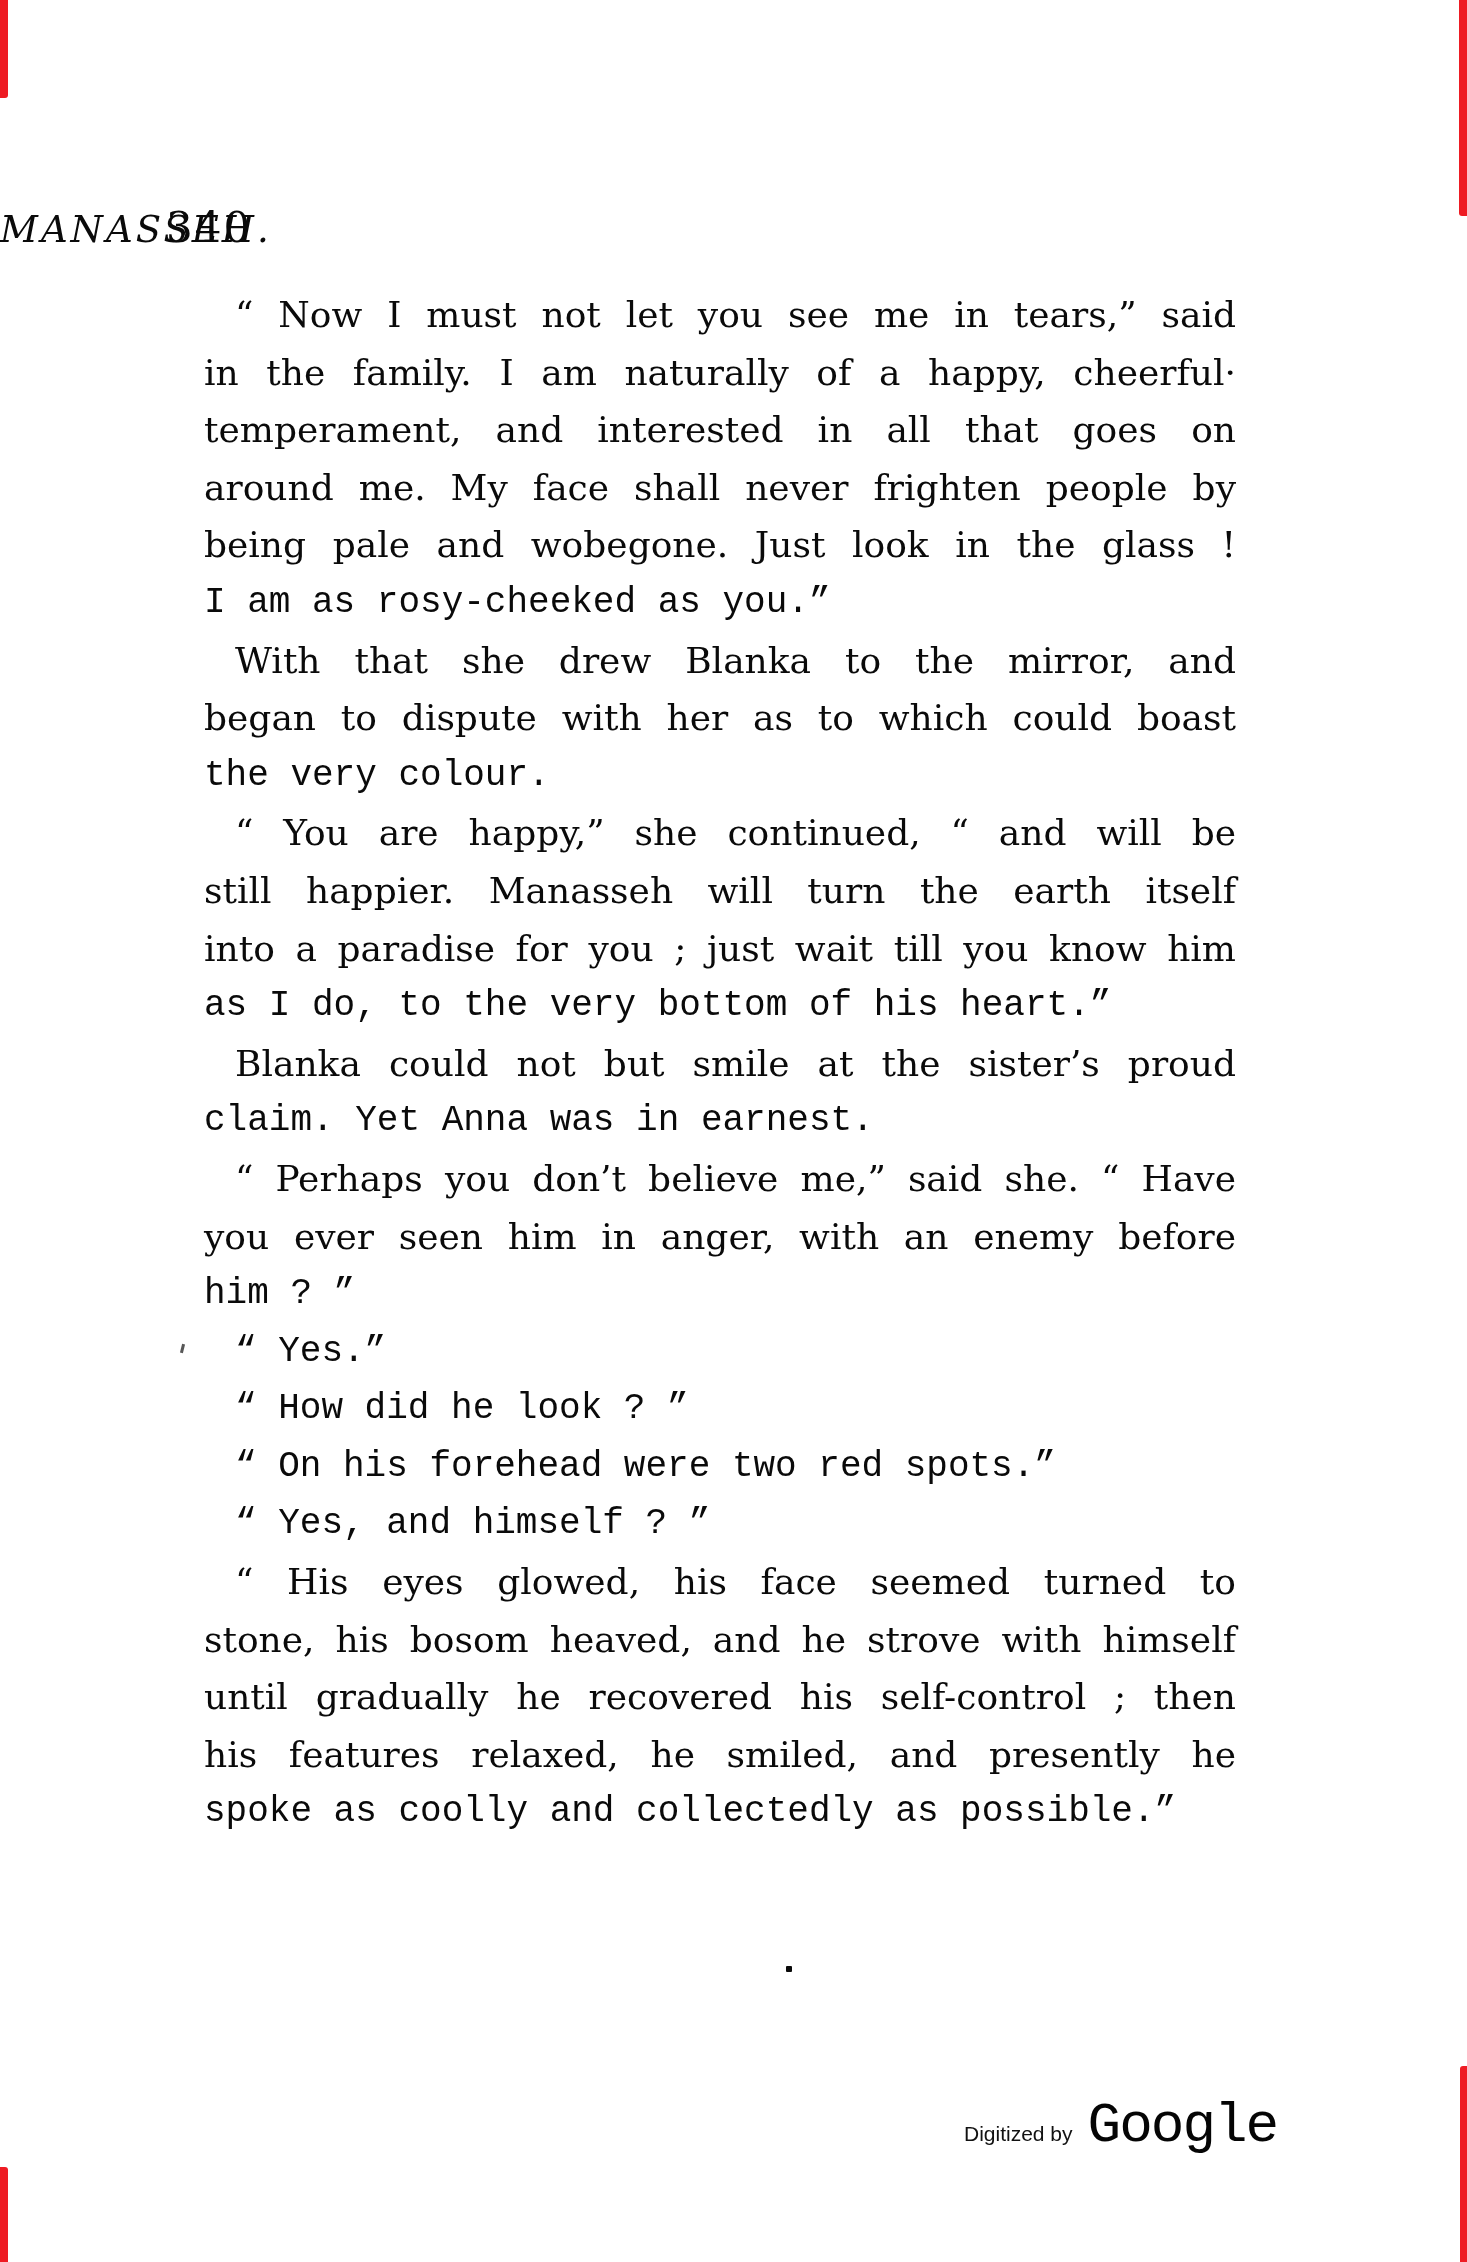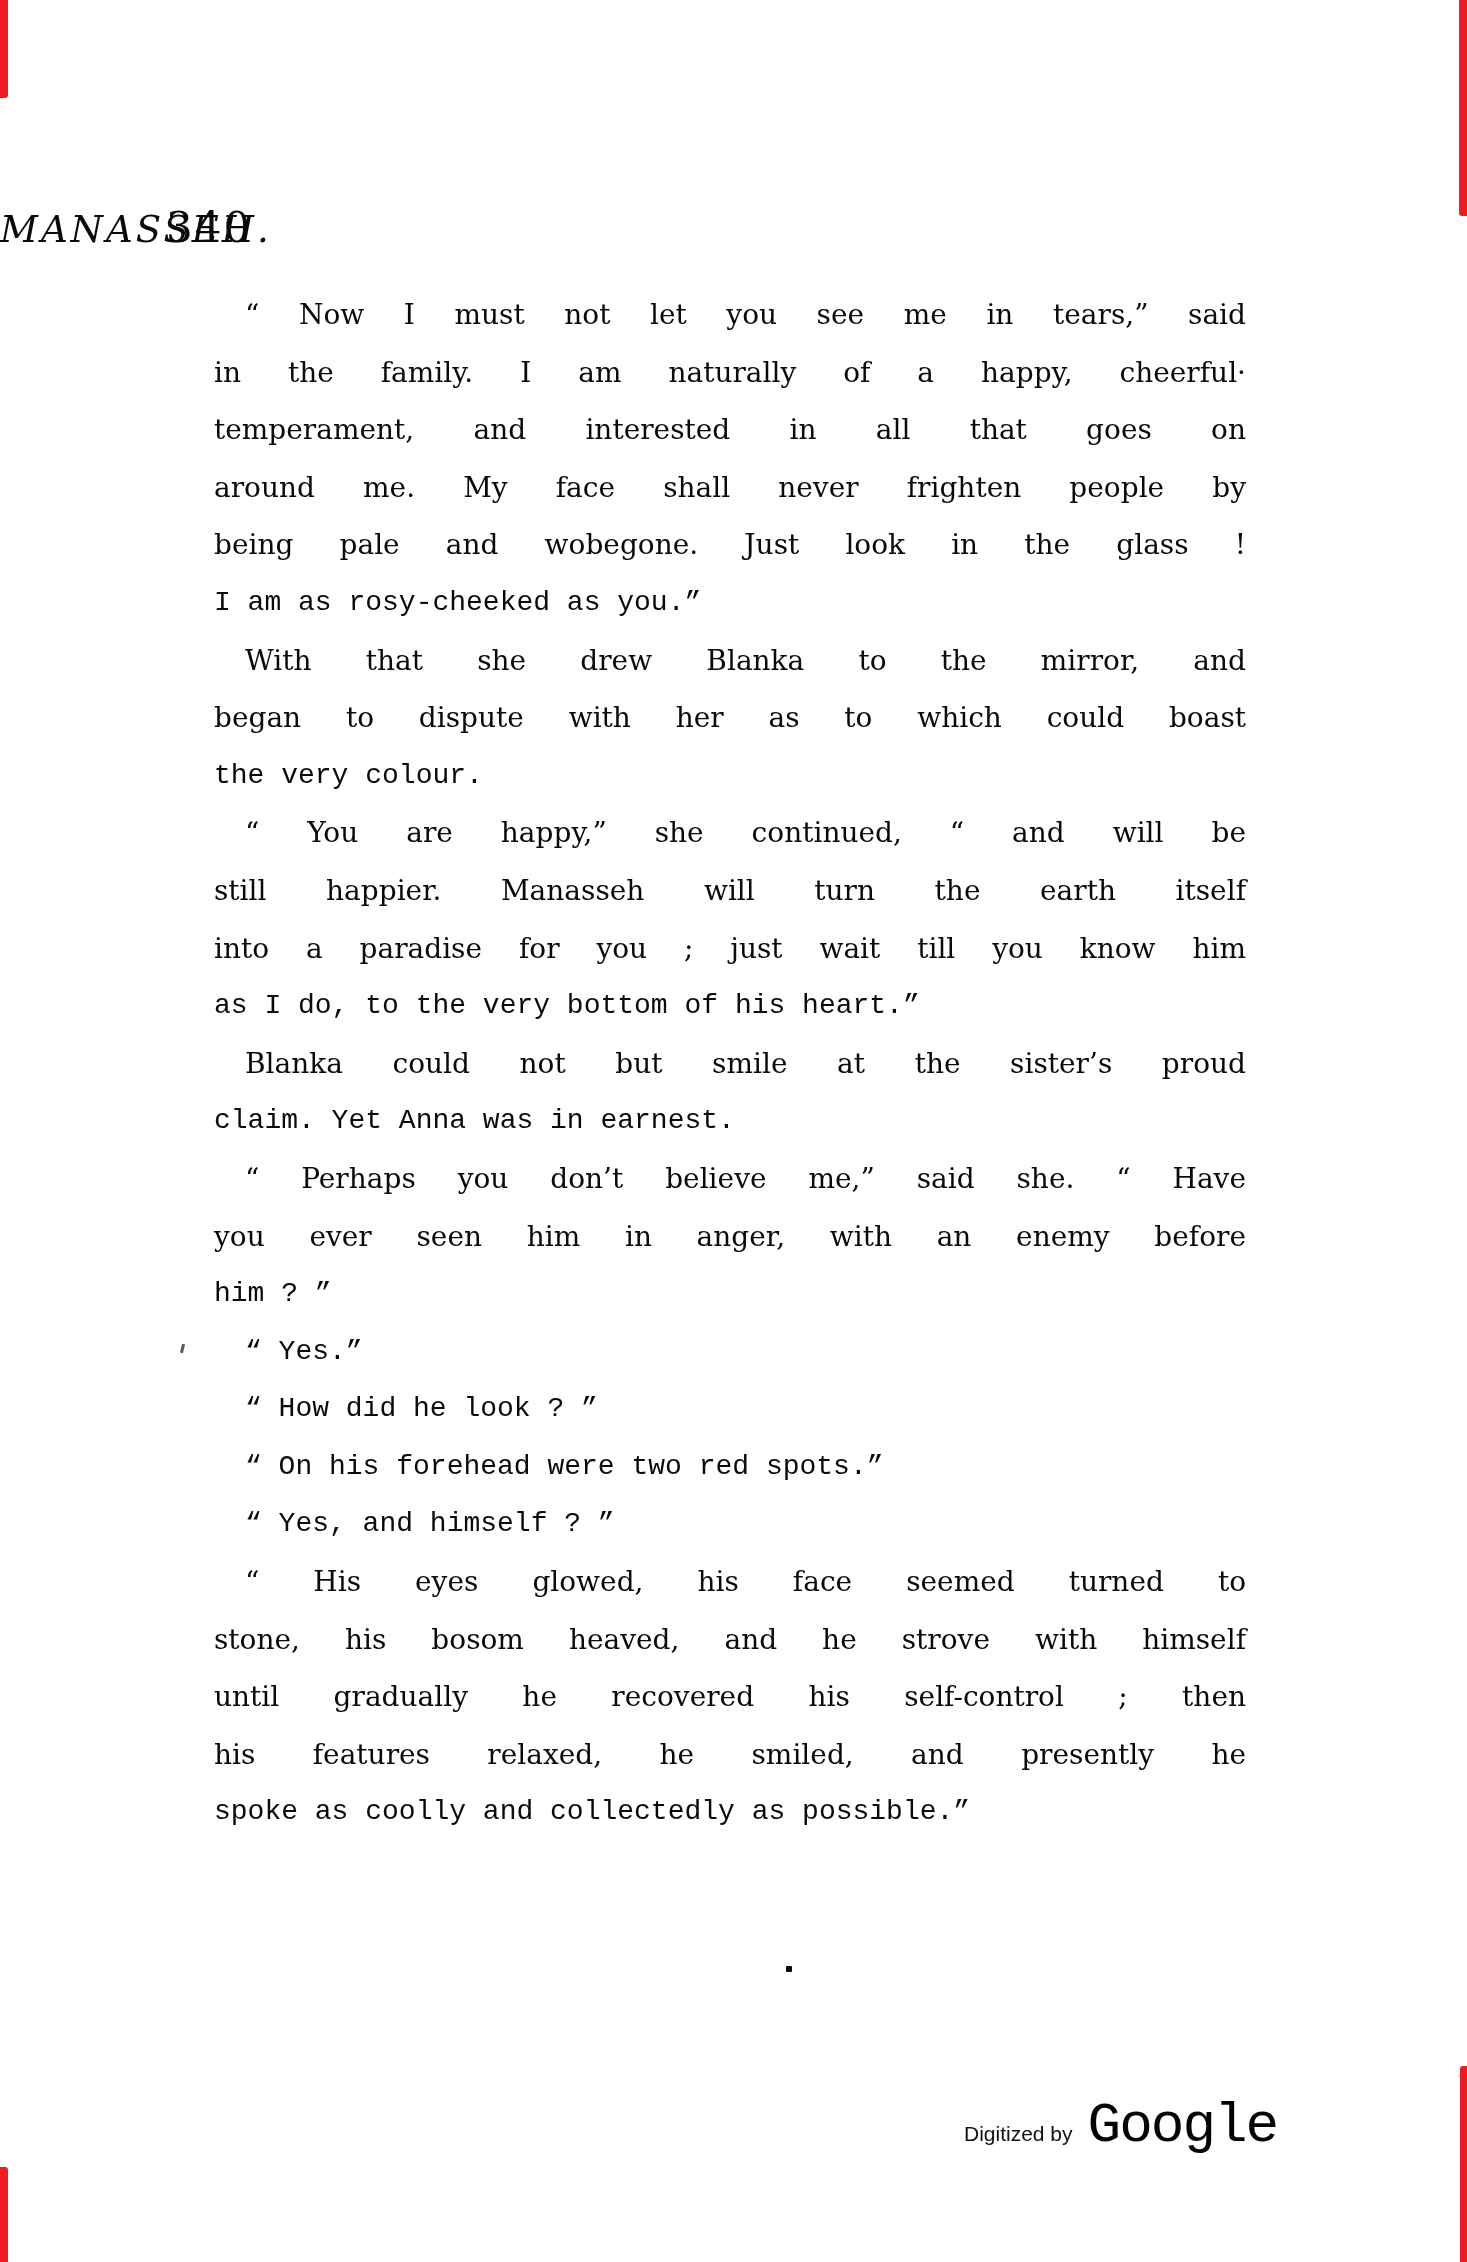--- a/index.html
+++ b/index.html
@@ -34,24 +34,24 @@
     top: 208px;
     width: 1380px;
     text-align: left;
     font-style: italic;
     font-size: 37px;
     letter-spacing: 3px;
   }
 
   .text-block {
     position: absolute;
-    left: 214px;
+    left: 204px;
     top: 286px;
     width: 1032px;
-    font-size: 28px;
+    font-size: 36px;
     line-height: 57.6px;
   }
   .line {
     text-align: justify;
     text-align-last: justify;
   }
   .line.first { text-indent: 31px; }
   .line.endp { text-align-last: left; font-family: Liberation Mono, monospace; }
 
   

